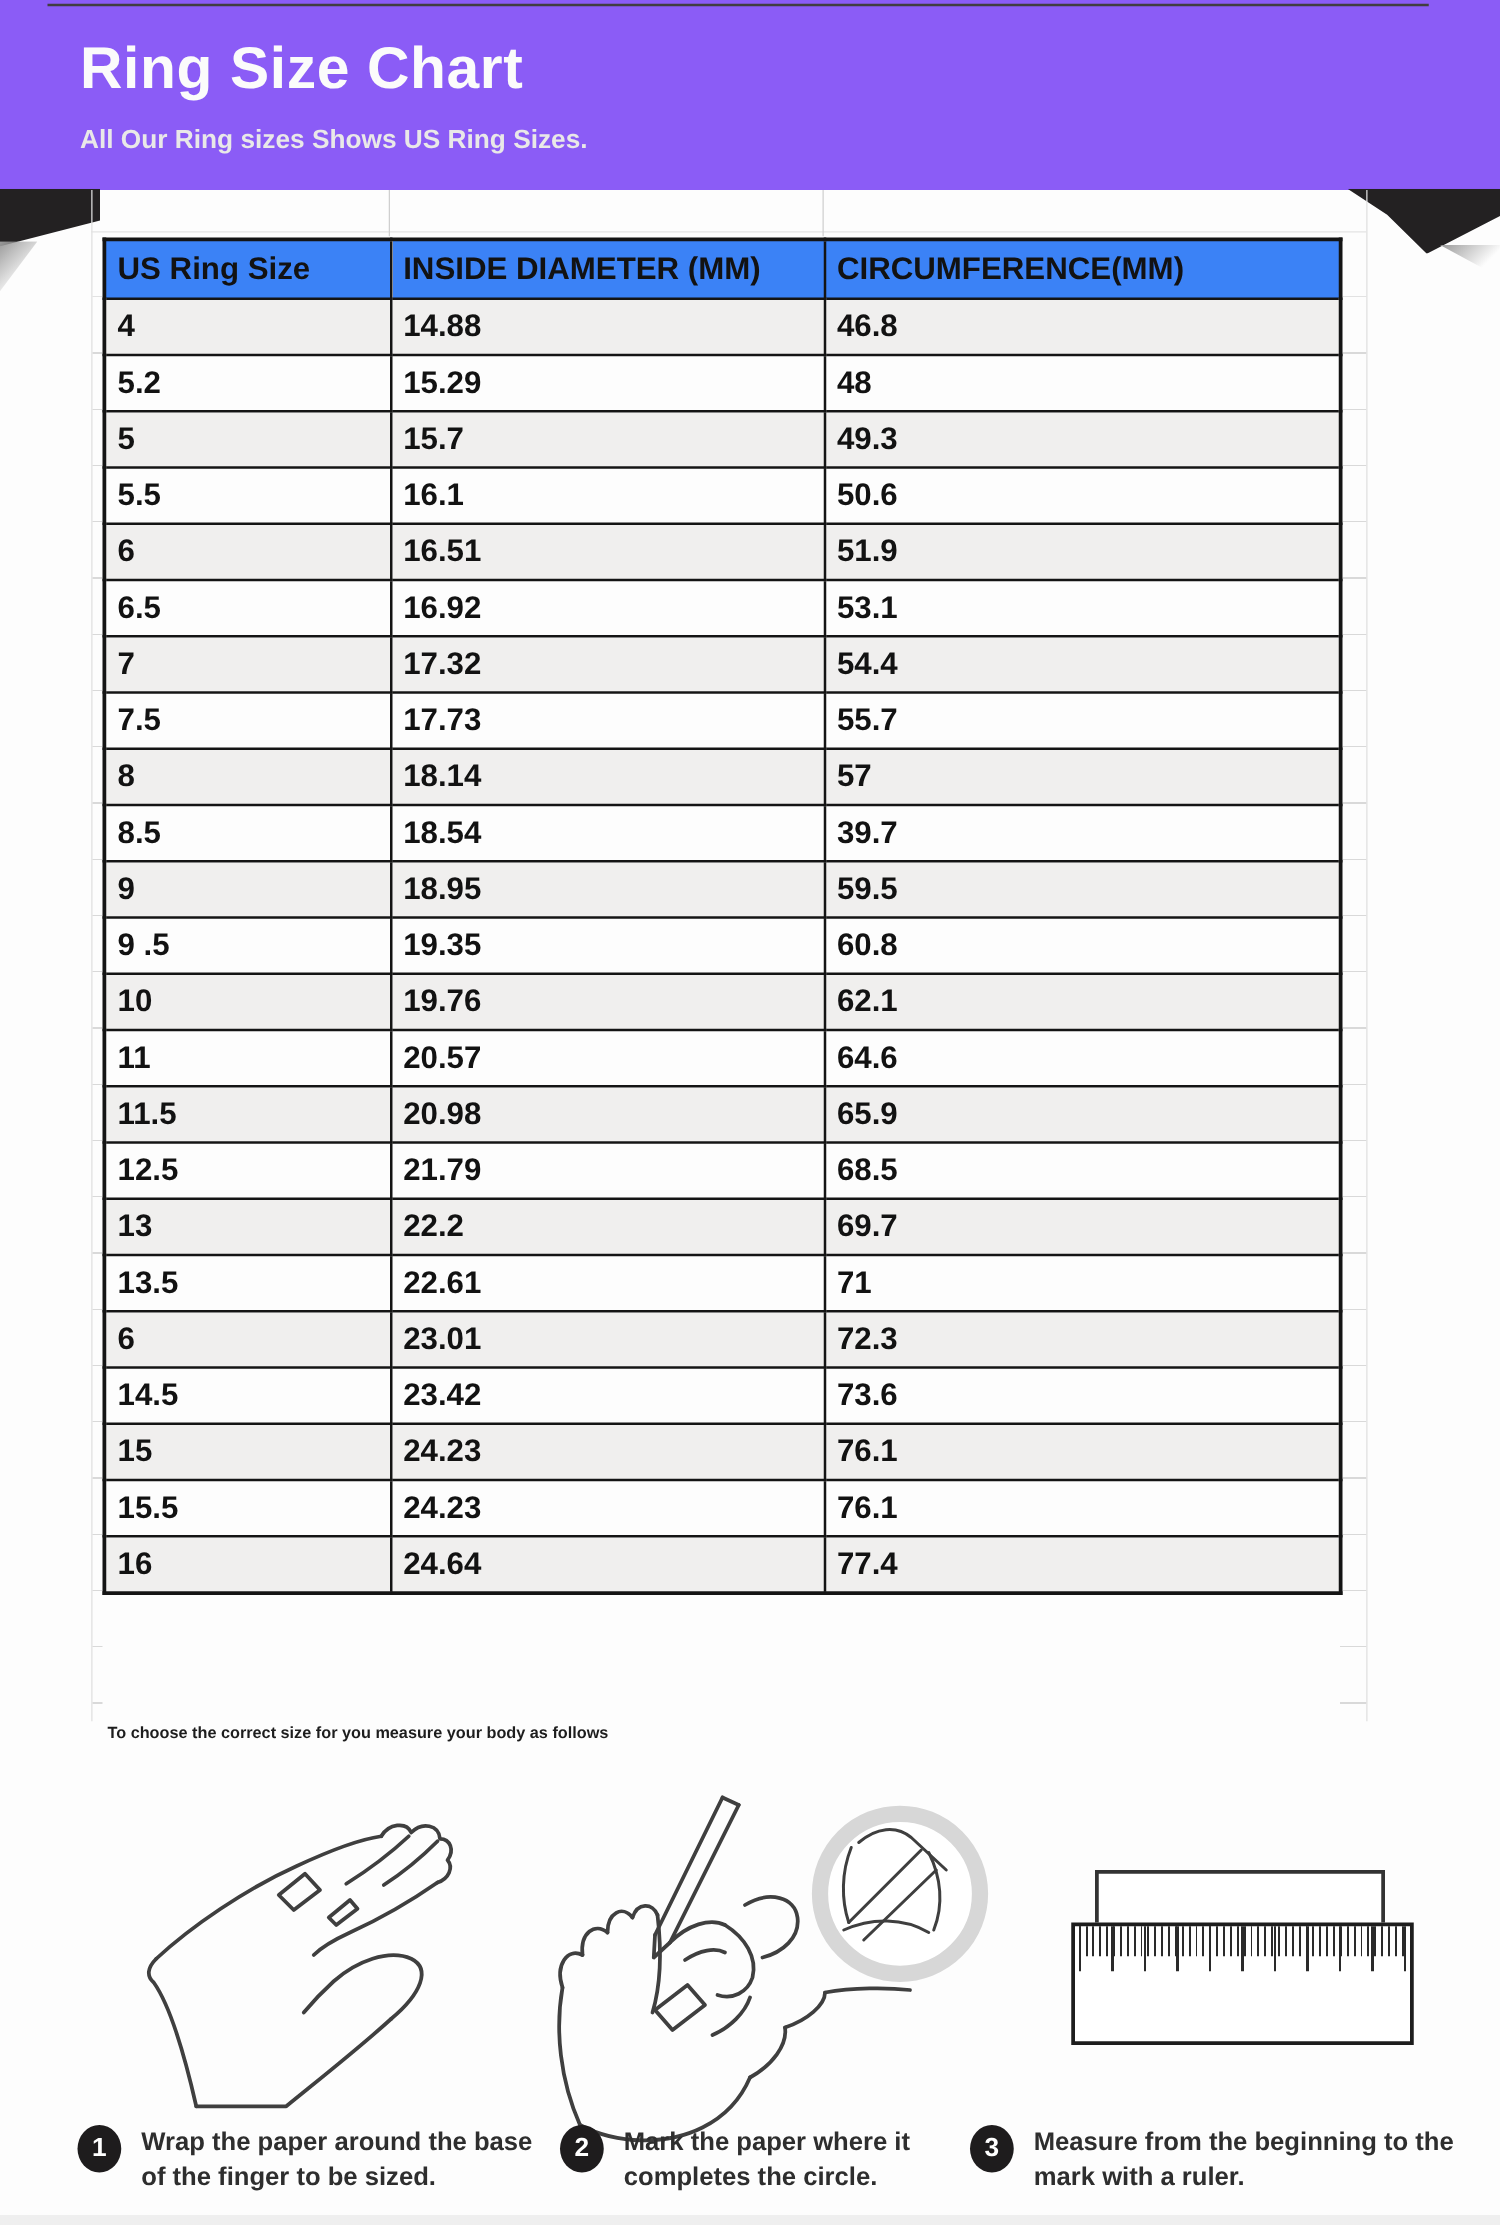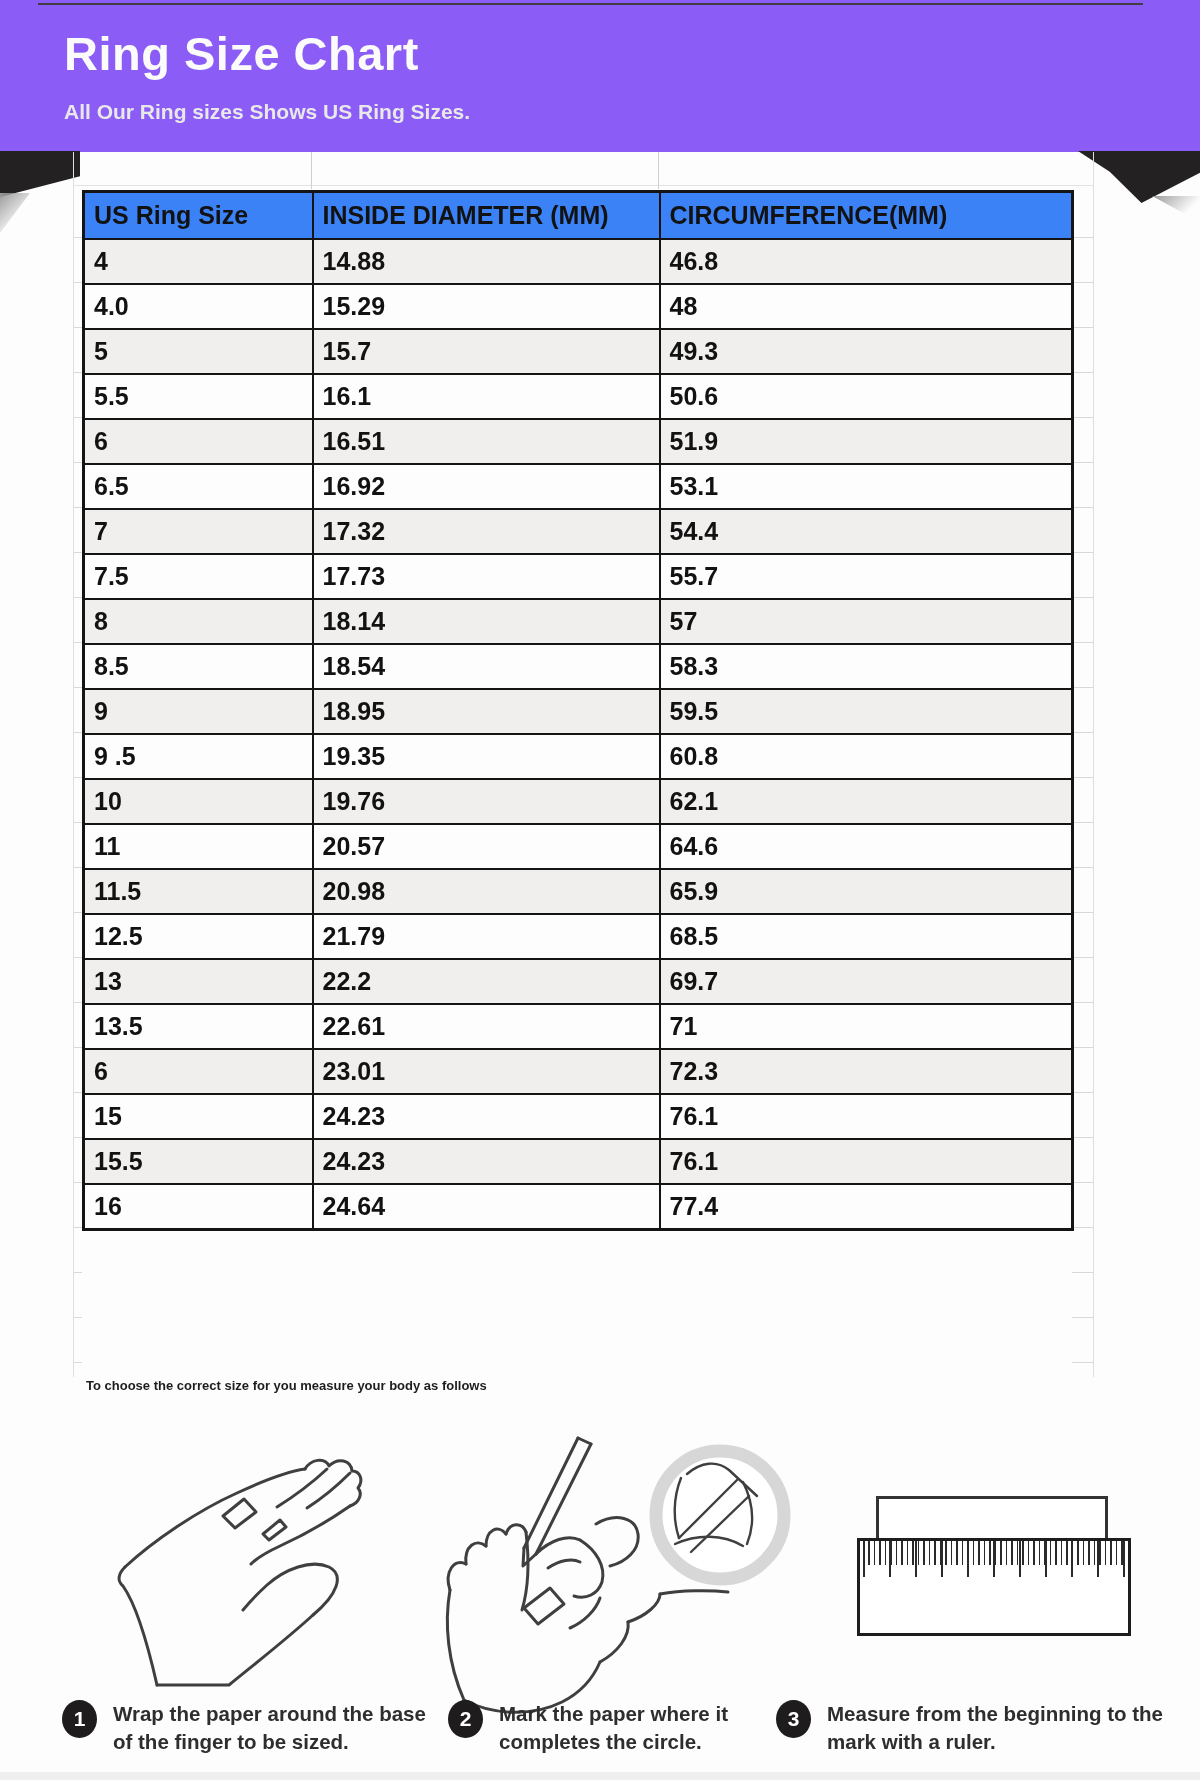--- a/index.html
+++ b/index.html
@@ -109,21 +109,21 @@
         <th>CIRCUMFERENCE(MM)</th>
       </tr>
     </thead>
     <tbody>
       <tr>
           <td>4</td>
           <td>14.88</td>
           <td>46.8</td>
         </tr>
       <tr>
-          <td>4.0</td>
+          <td>5.2</td>
           <td>15.29</td>
           <td>48</td>
         </tr>
       <tr>
           <td>5</td>
           <td>15.7</td>
           <td>49.3</td>
         </tr>
       <tr>
           <td>5.5</td>
@@ -151,21 +151,21 @@
           <td>55.7</td>
         </tr>
       <tr>
           <td>8</td>
           <td>18.14</td>
           <td>57</td>
         </tr>
       <tr>
           <td>8.5</td>
           <td>18.54</td>
-          <td>58.3</td>
+          <td>39.7</td>
         </tr>
       <tr>
           <td>9</td>
           <td>18.95</td>
           <td>59.5</td>
         </tr>
       <tr>
           <td>9 .5</td>
           <td>19.35</td>
           <td>60.8</td>
@@ -197,20 +197,25 @@
         </tr>
       <tr>
           <td>13.5</td>
           <td>22.61</td>
           <td>71</td>
         </tr>
       <tr>
           <td>6</td>
           <td>23.01</td>
           <td>72.3</td>
+        </tr>
+      <tr>
+          <td>14.5</td>
+          <td>23.42</td>
+          <td>73.6</td>
         </tr>
       <tr>
           <td>15</td>
           <td>24.23</td>
           <td>76.1</td>
         </tr>
       <tr>
           <td>15.5</td>
           <td>24.23</td>
           <td>76.1</td>

